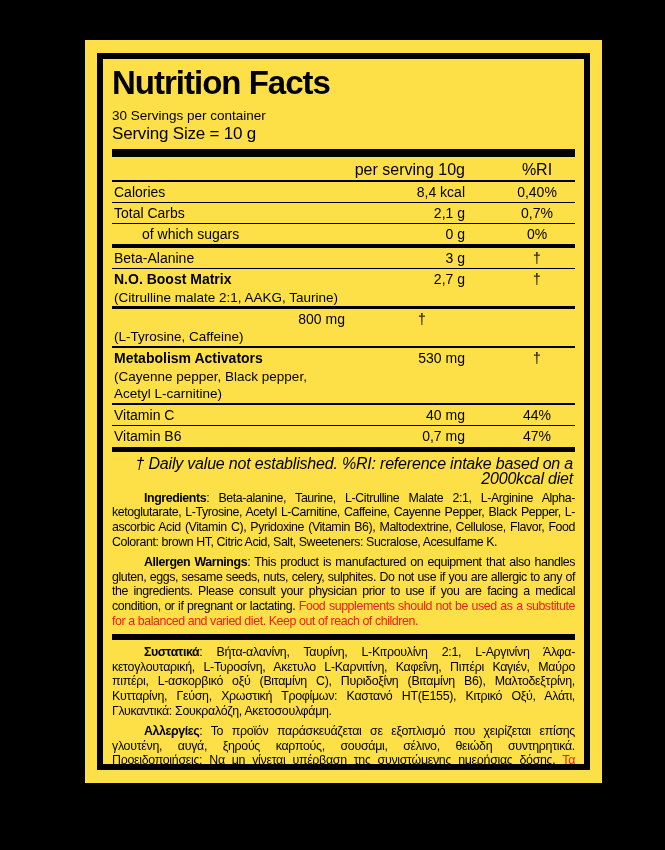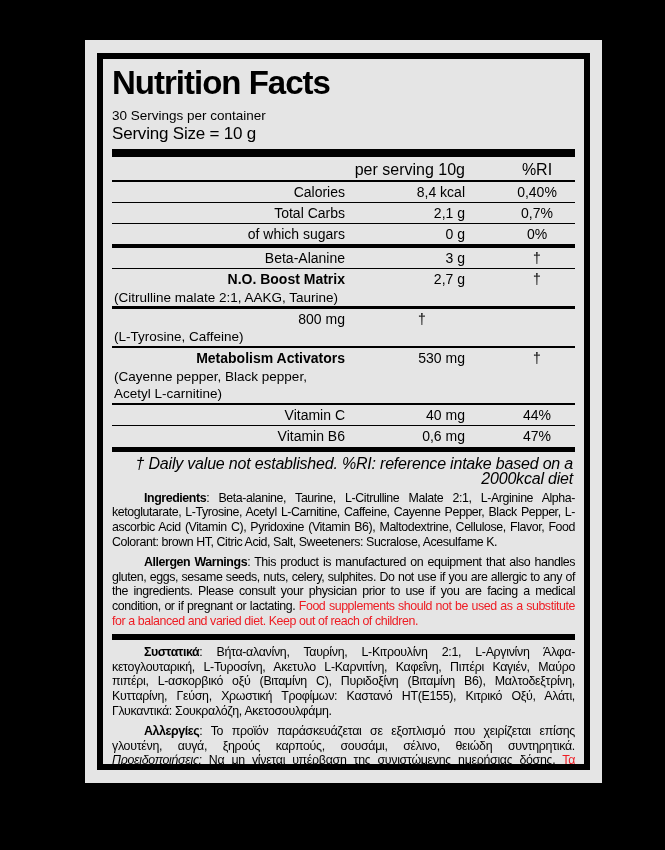--- a/index.html
+++ b/index.html
@@ -3,21 +3,21 @@
 <meta charset="utf-8">
 <style>
   html,body { margin:0; padding:0; }
   body {
     width:665px; height:850px; background:#000;
     font-family:"Liberation Sans", sans-serif; color:#000;
     position:relative; overflow:hidden;
   }
   .label-box {
     position:absolute; left:85px; top:40px; width:517px; height:743px;
-    background:#e5e5e5; padding:13px 12px; box-sizing:border-box;
+    background:#fde047; padding:13px 12px; box-sizing:border-box;
   }
   .frame {
     width:100%; height:100%; box-sizing:border-box;
     border:6px solid #000; padding:3px 9px 6px; overflow:hidden;
   }
   .nf-title {
     font-size:33px; font-weight:bold; letter-spacing:-1px;
     margin:4px 0 7px; line-height:1.05;
   }
   .servings { font-size:13.5px; line-height:16px; }
@@ -27,39 +27,39 @@
   .bar5 { height:5px; margin:1px 0 0; }
   .bar6 { height:6px; margin:5px 0 1px; }
   .divider { background:#000; width:100%; }
   .thin { height:1.5px; }
   .med  { height:2.5px; }
   .thickA { height:4.5px; }
   .row {
     display:grid; grid-template-columns:1fr 120px 110px;
     align-items:end; font-size:14px; line-height:18.5px; padding:1px 0 0;
   }
-  .row .name { padding-left:2px; white-space:nowrap;text-align:right; }
+  .row .name { padding-left:2px; white-space:nowrap; }
   .row .amt  { text-align:right; }
   .row .ri   { text-align:center; padding-left:34px; box-sizing:border-box; }
   .row.head  { font-size:16px; line-height:16px; padding:2px 0 2px; align-items:end; }
   .row.bold .name { font-weight:bold; }
   .row .name.indent { padding-left:30px; }
   .subline { font-size:13.5px; line-height:17.5px; padding-left:2px; }
   .footnote {
     font-size:16px; font-style:italic; text-align:right;
     line-height:15px; margin:4px 2px 2px 0; letter-spacing:-0.2px;
   }
   .para {
     margin:5px 0 0; font-size:12.4px; line-height:14.8px;
     text-align:justify; letter-spacing:-0.42px;
   }
   .para.greek { letter-spacing:-0.3px; }
   .para b { letter-spacing:-0.42px;margin-left:32px; }
   .red { color:#ee1c23; }
-  .uline { text-decoration:underline;font-style:italic; }
+  .uline { text-decoration:underline; }
 </style>
 </head>
 <body>
 
 <div class="label-box">
   <div class="frame">
 
     <div class="nf-title">Nutrition Facts</div>
     <div class="servings">30 Servings per container</div>
     <div class="serving-size">Serving Size =  10 g</div>
@@ -127,21 +127,21 @@
 
     <div class="row">
       <div class="name">Vitamin C</div>
       <div class="amt">40 mg</div>
       <div class="ri">44%</div>
     </div>
     <div class="divider thin"></div>
 
     <div class="row">
       <div class="name">Vitamin B6</div>
-      <div class="amt">0,6 mg</div>
+      <div class="amt">0,7 mg</div>
       <div class="ri">47%</div>
     </div>
     <div class="bar bar5"></div>
 
     <div class="footnote">†  Daily value not established. %RI: reference intake based on a 2000kcal diet</div>
 
     <p class="para"><b>Ingredients</b><span>: Beta-alanine, Taurine, L-Citrulline Malate 2:1, L-Arginine Alpha-ketoglutarate, L-Tyrosine, Acetyl L-Carnitine, Caffeine, Cayenne Pepper, Black Pepper, L-ascorbic Acid (Vitamin C), Pyridoxine (Vitamin B6), Maltodextrine, Cellulose, Flavor, Food Colorant: brown HT, Citric Acid, Salt, Sweeteners: Sucralose, Acesulfame K.</span></p>
 
     <p class="para"><b>Allergen Warnings</b><span>: This product is manufactured on equipment that also handles gluten, eggs, sesame seeds, nuts, celery, sulphites. Do not use if you are allergic to any of the ingredients. Please consult your physician prior to use if you are facing a medical condition, or if pregnant or lactating. </span><span class="red">Food supplements should not be used as a substitute for a balanced and varied diet. Keep out of reach of children.</span></p>
 

